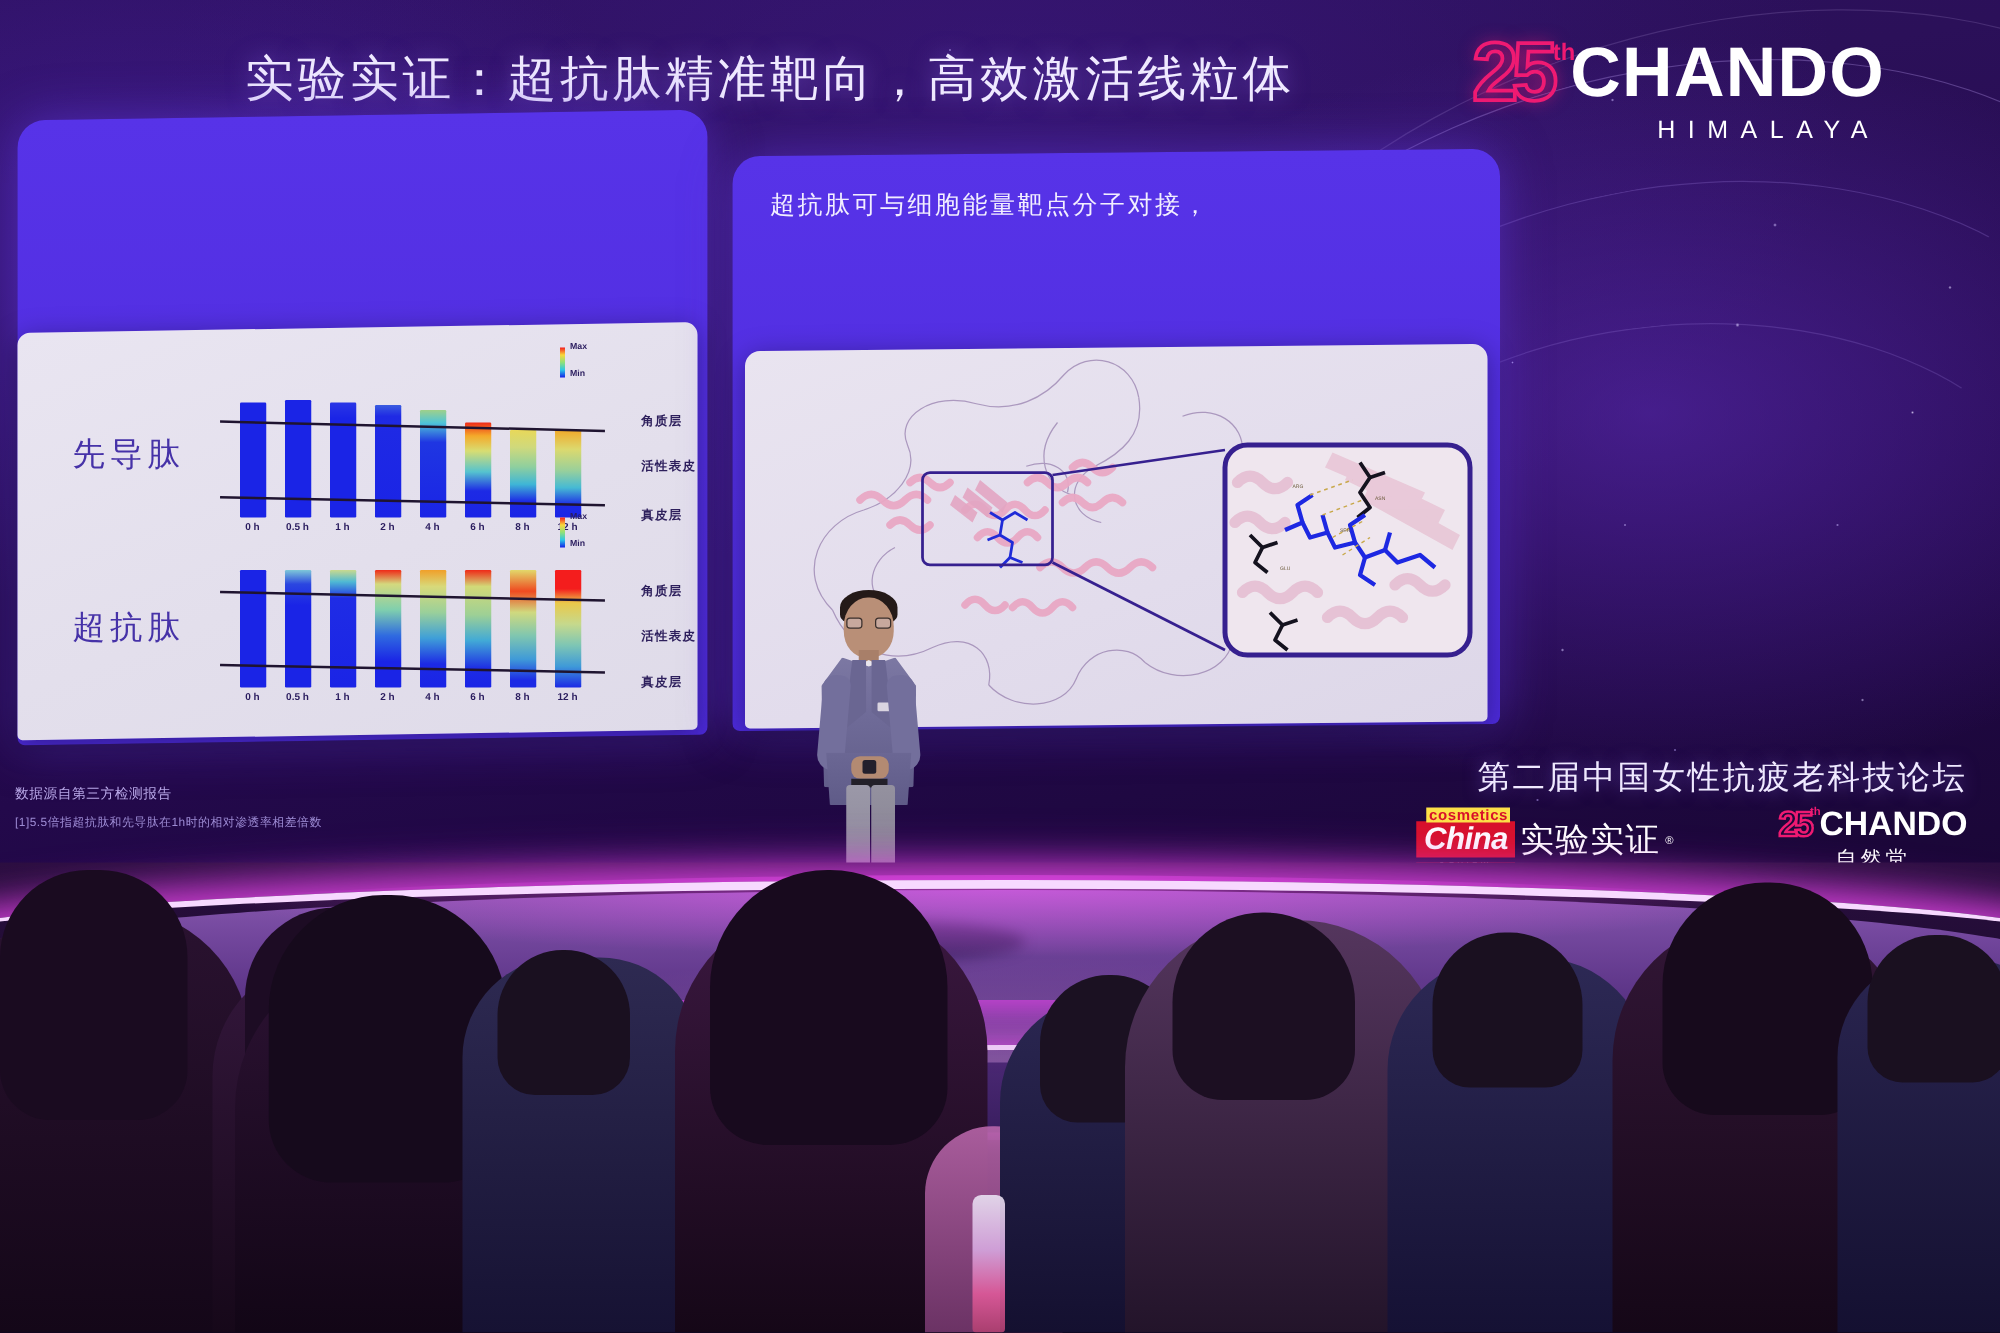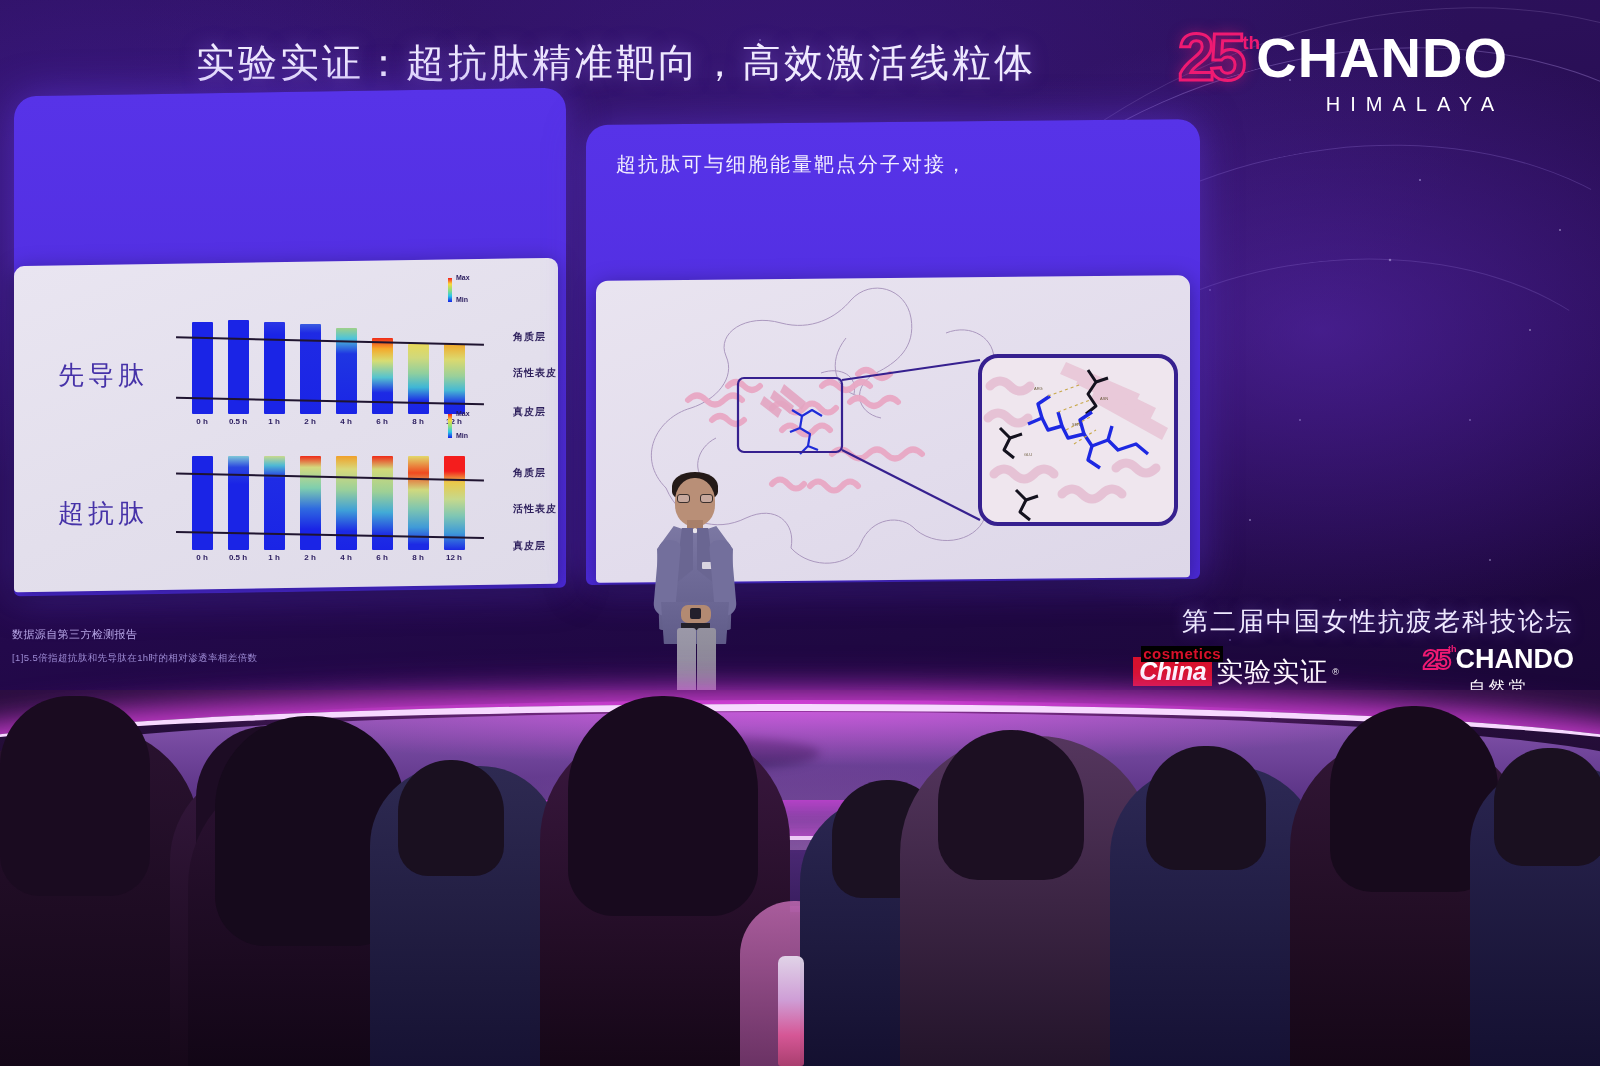--- a/index.html
+++ b/index.html
@@ -87,21 +87,21 @@
   .rp-head { text-align:left; color:#f2eeff; font-size:20px; letter-spacing:2px;
     line-height:1.6; padding:26px 30px 0 30px; }
 
   
   .chart-card { position:absolute; left:14px; top:262px; width:544px; height:326px;
     background:linear-gradient(160deg,#e9e5f1 0%,#e3dfec 55%,#dfdbe9 100%);
     border-radius:10px 10px 4px 4px; transform:skewY(-0.9deg);
     box-shadow:0 4px 22px rgba(0,0,0,.35); overflow:hidden; }
   .chart-card-in { transform:skewY(0.9deg); position:relative; width:100%; height:100%; }
 
-  .row-label { position:absolute; color:#4632a8; font-size:26px; letter-spacing:4px;margin-top:12px; }
+  .row-label { position:absolute; color:#4632a8; font-size:26px; letter-spacing:4px; }
   .rl1 { left:44px; top:84px; }
   .rl2 { left:44px; top:222px; }
 
   .heatgrid { position:absolute; }
   .hg1 { left:172px; top:42px;  width:290px; height:110px; }
   .hg2 { left:172px; top:178px; width:290px; height:110px; }
 
   .bar { position:absolute; bottom:0; width:21px; border-radius:1px; }
   .tick { position:absolute; top:113px; font-size:8px; color:#2a1c5e;
     font-weight:700; transform:translateX(-50%); white-space:nowrap; }
@@ -131,22 +131,22 @@
 
   
   .br-title { position:absolute; right:26px; top:604px; font-size:26px; color:#efe9ff;
     letter-spacing:2px; text-shadow:0 0 14px rgba(150,110,255,.5); white-space:nowrap; }
   .br-logos { position:absolute; right:26px; top:644px; display:flex;
     align-items:center; gap:84px; }
   .cc-logo { display:flex; align-items:center; gap:4px; }
   .cc-china { position:relative; background:#d8112a; color:#fff; font-size:25px;
     font-weight:700; font-style:italic; padding:1px 6px 2px 6px; line-height:1.05;
     letter-spacing:-.5px; }
-  .cc-cos { position:absolute; left:8px; top:-11px; font-size:15px; color:#d8112a;
-    background:#000000; font-style:normal; font-weight:700; letter-spacing:.5px; padding:0 2px; }
+  .cc-cos { position:absolute; left:8px; top:-11px; font-size:12px; color:#d8112a;
+    background:#fde047; font-style:normal; font-weight:700; letter-spacing:.5px; padding:0 2px; }
   .cc-rev { position:absolute; left:0; right:0; bottom:-10px; font-size:6px; color:#fff;
     background:#d8112a; text-align:center; letter-spacing:3px; font-style:normal; }
   .cc-cn { color:#fff; font-size:27px; letter-spacing:1px; font-weight:500; }
   .cc-reg { font-size:9px; color:#fff; vertical-align:super; }
   .ch-logo { display:flex; flex-direction:column; align-items:center; }
   .ch-row { display:flex; align-items:center; }
   .ch-25 { font-size:28px; font-weight:700; color:transparent;
     -webkit-text-stroke:2px #ef1a72; letter-spacing:-3px; line-height:1; }
   .ch-th { font-size:9px; color:#ef1a72; font-weight:700; align-self:flex-start; }
   .ch-word { font-size:27px; font-weight:700; color:#fff; letter-spacing:0px; margin-left:-1px; }

